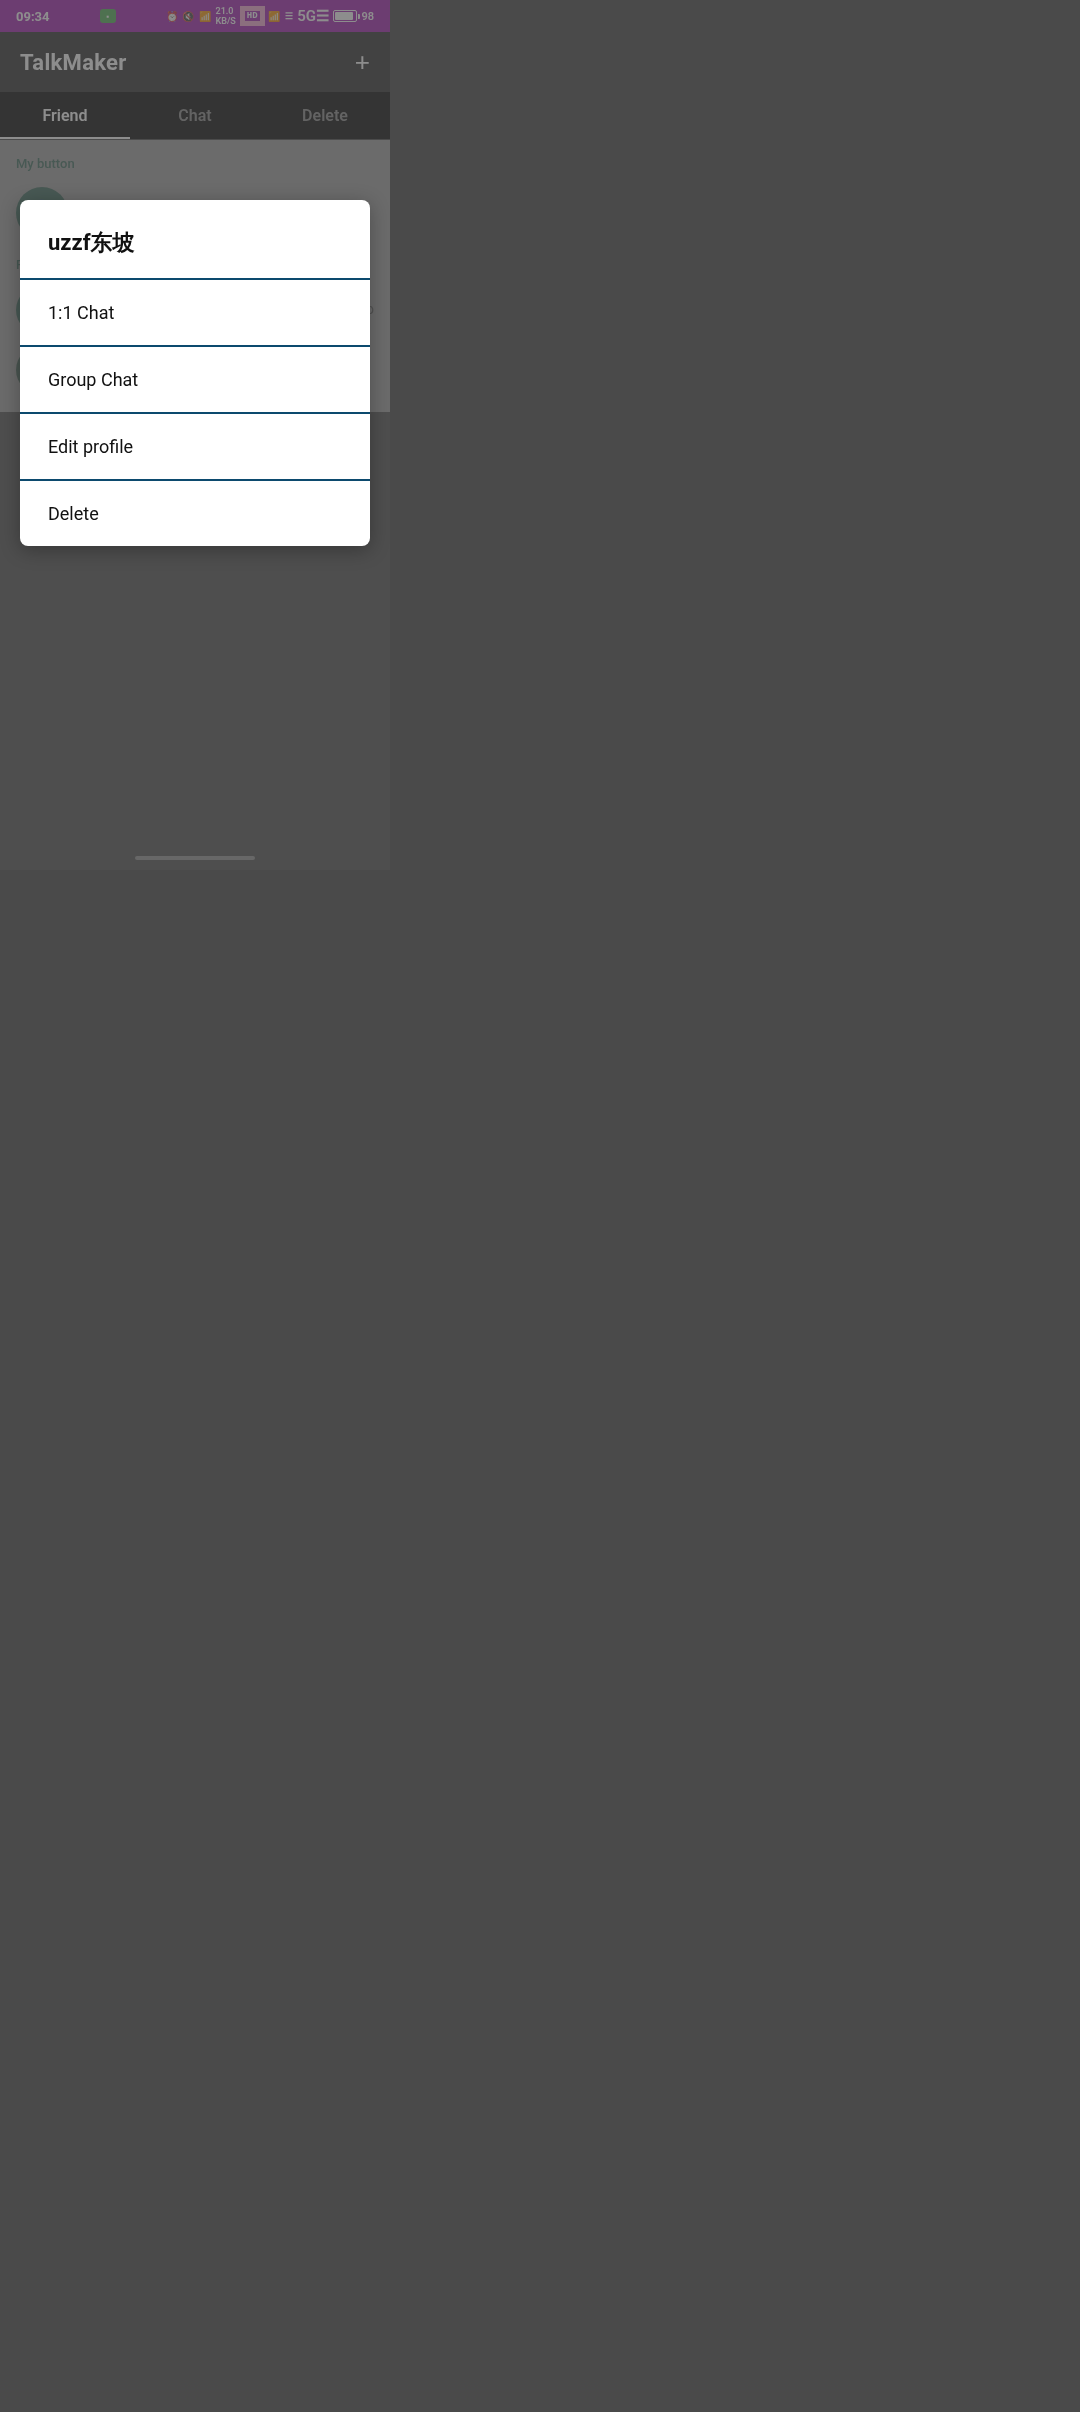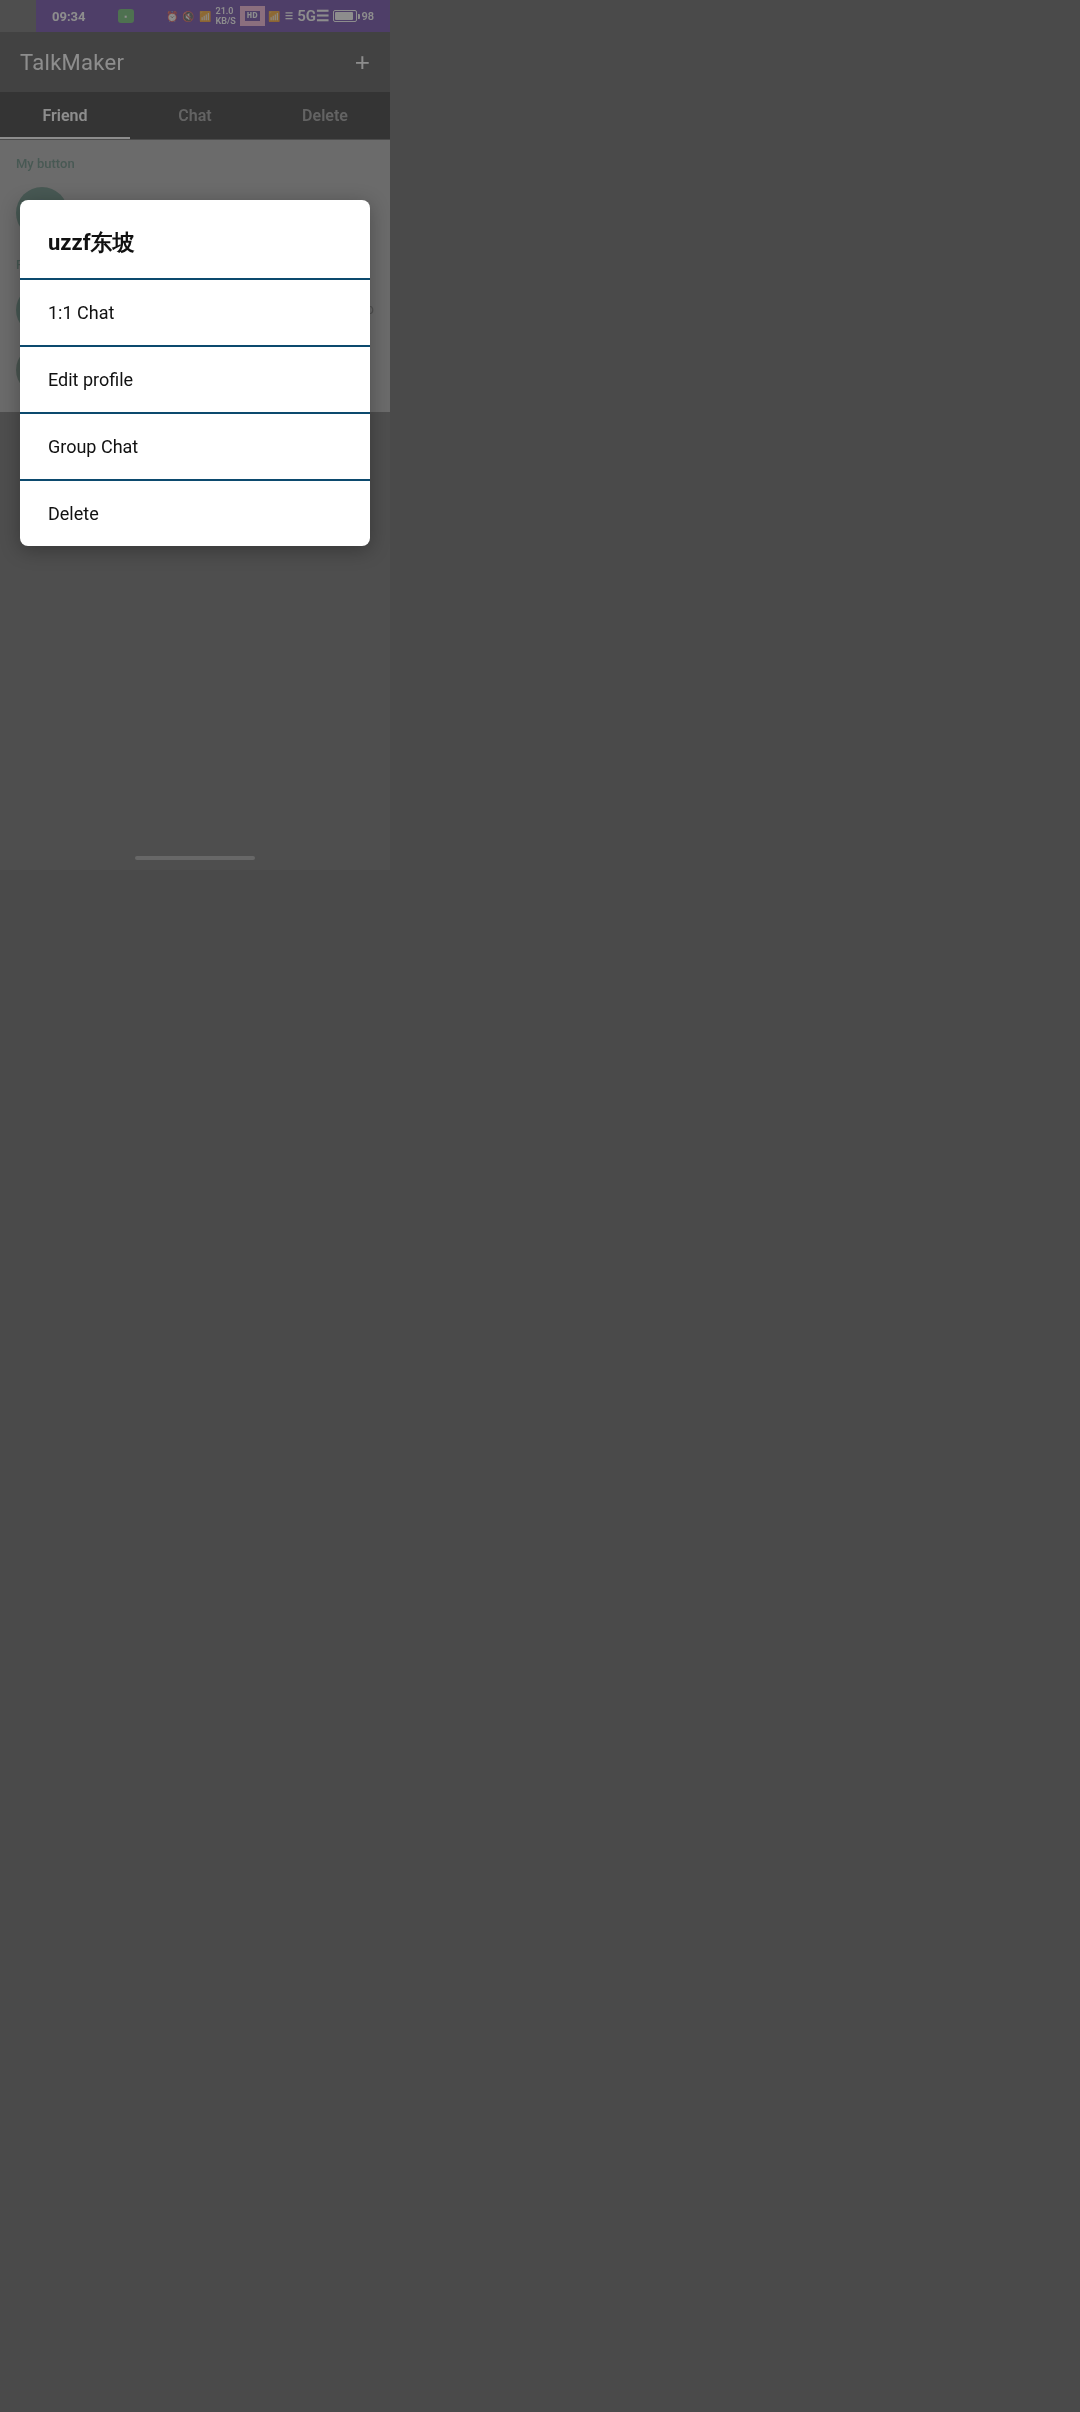--- a/index.html
+++ b/index.html
@@ -13,30 +13,29 @@
       width: 390px;
       min-height: 870px;
       background: #4a4a4a;
       font-family: -apple-system, BlinkMacSystemFont, 'Segoe UI', Roboto, sans-serif;
       position: relative;
       overflow: hidden;
     }
 
     
     .status-bar {
-      background: #4c1d95;
+      background: #a21caf;
       height: 32px;
       display: flex;
       align-items: center;
       justify-content: space-between;
       padding: 12px 16px;
       color: white;
       font-size: 12px;
       font-weight: 600;
-      margin-left: 36px;
     }
 
     .status-time {
       font-size: 13px;
       font-weight: 700;
     }
 
     .status-icons {
       display: flex;
       align-items: center;
@@ -90,21 +89,21 @@
       height: 60px;
       display: flex;
       align-items: center;
       justify-content: space-between;
       padding: 0 20px;
     }
 
     .app-title {
       color: white;
       font-size: 22px;
-      font-weight: 400;
+      font-weight: 700;
       letter-spacing: 0.3px;
     }
 
     .add-button {
       color: white;
       font-size: 26px;
       font-weight: 300;
       cursor: pointer;
       background: none;
       border: none;
@@ -335,18 +334,18 @@
     </div>
     <span class="friend-name">uzzf东坡</span>
   </div>
 </div>
 
 <div class="overlay"></div>
 
 <div class="context-menu">
   <div class="context-menu-title">uzzf东坡</div>
   <div class="context-menu-item">1:1 Chat</div>
+  <div class="context-menu-item">Group Chat</div>
   <div class="context-menu-item">Edit profile</div>
-  <div class="context-menu-item">Group Chat</div>
   <div class="context-menu-item">Delete</div>
 </div>
 
 <div class="home-indicator"></div>
 
 </body></html>

